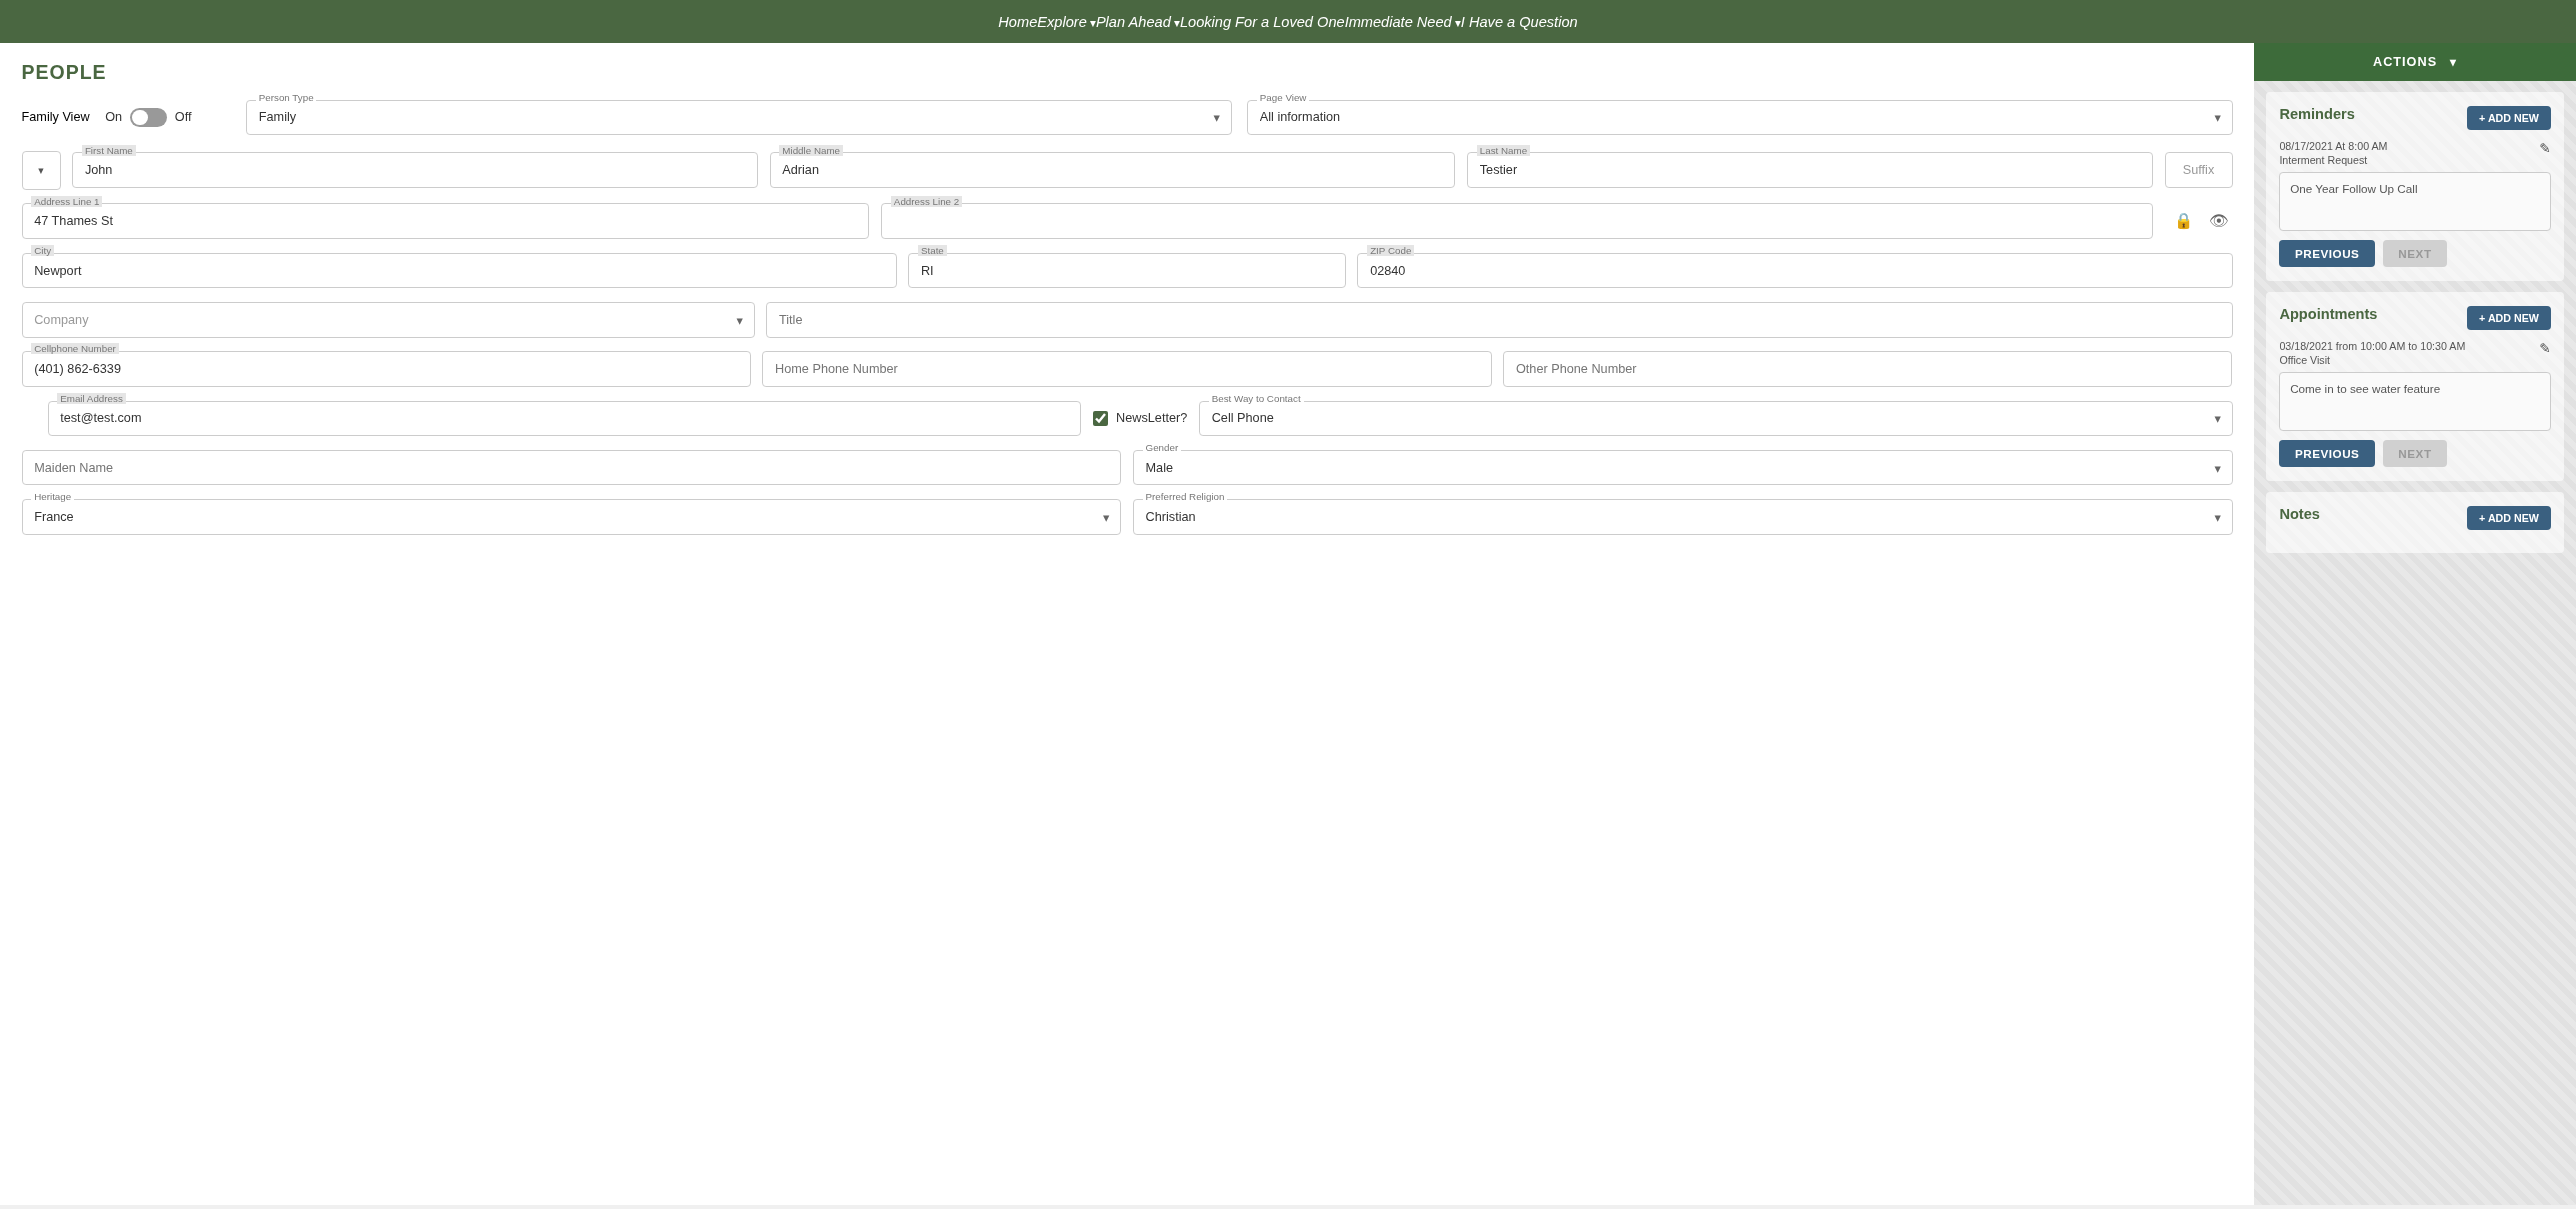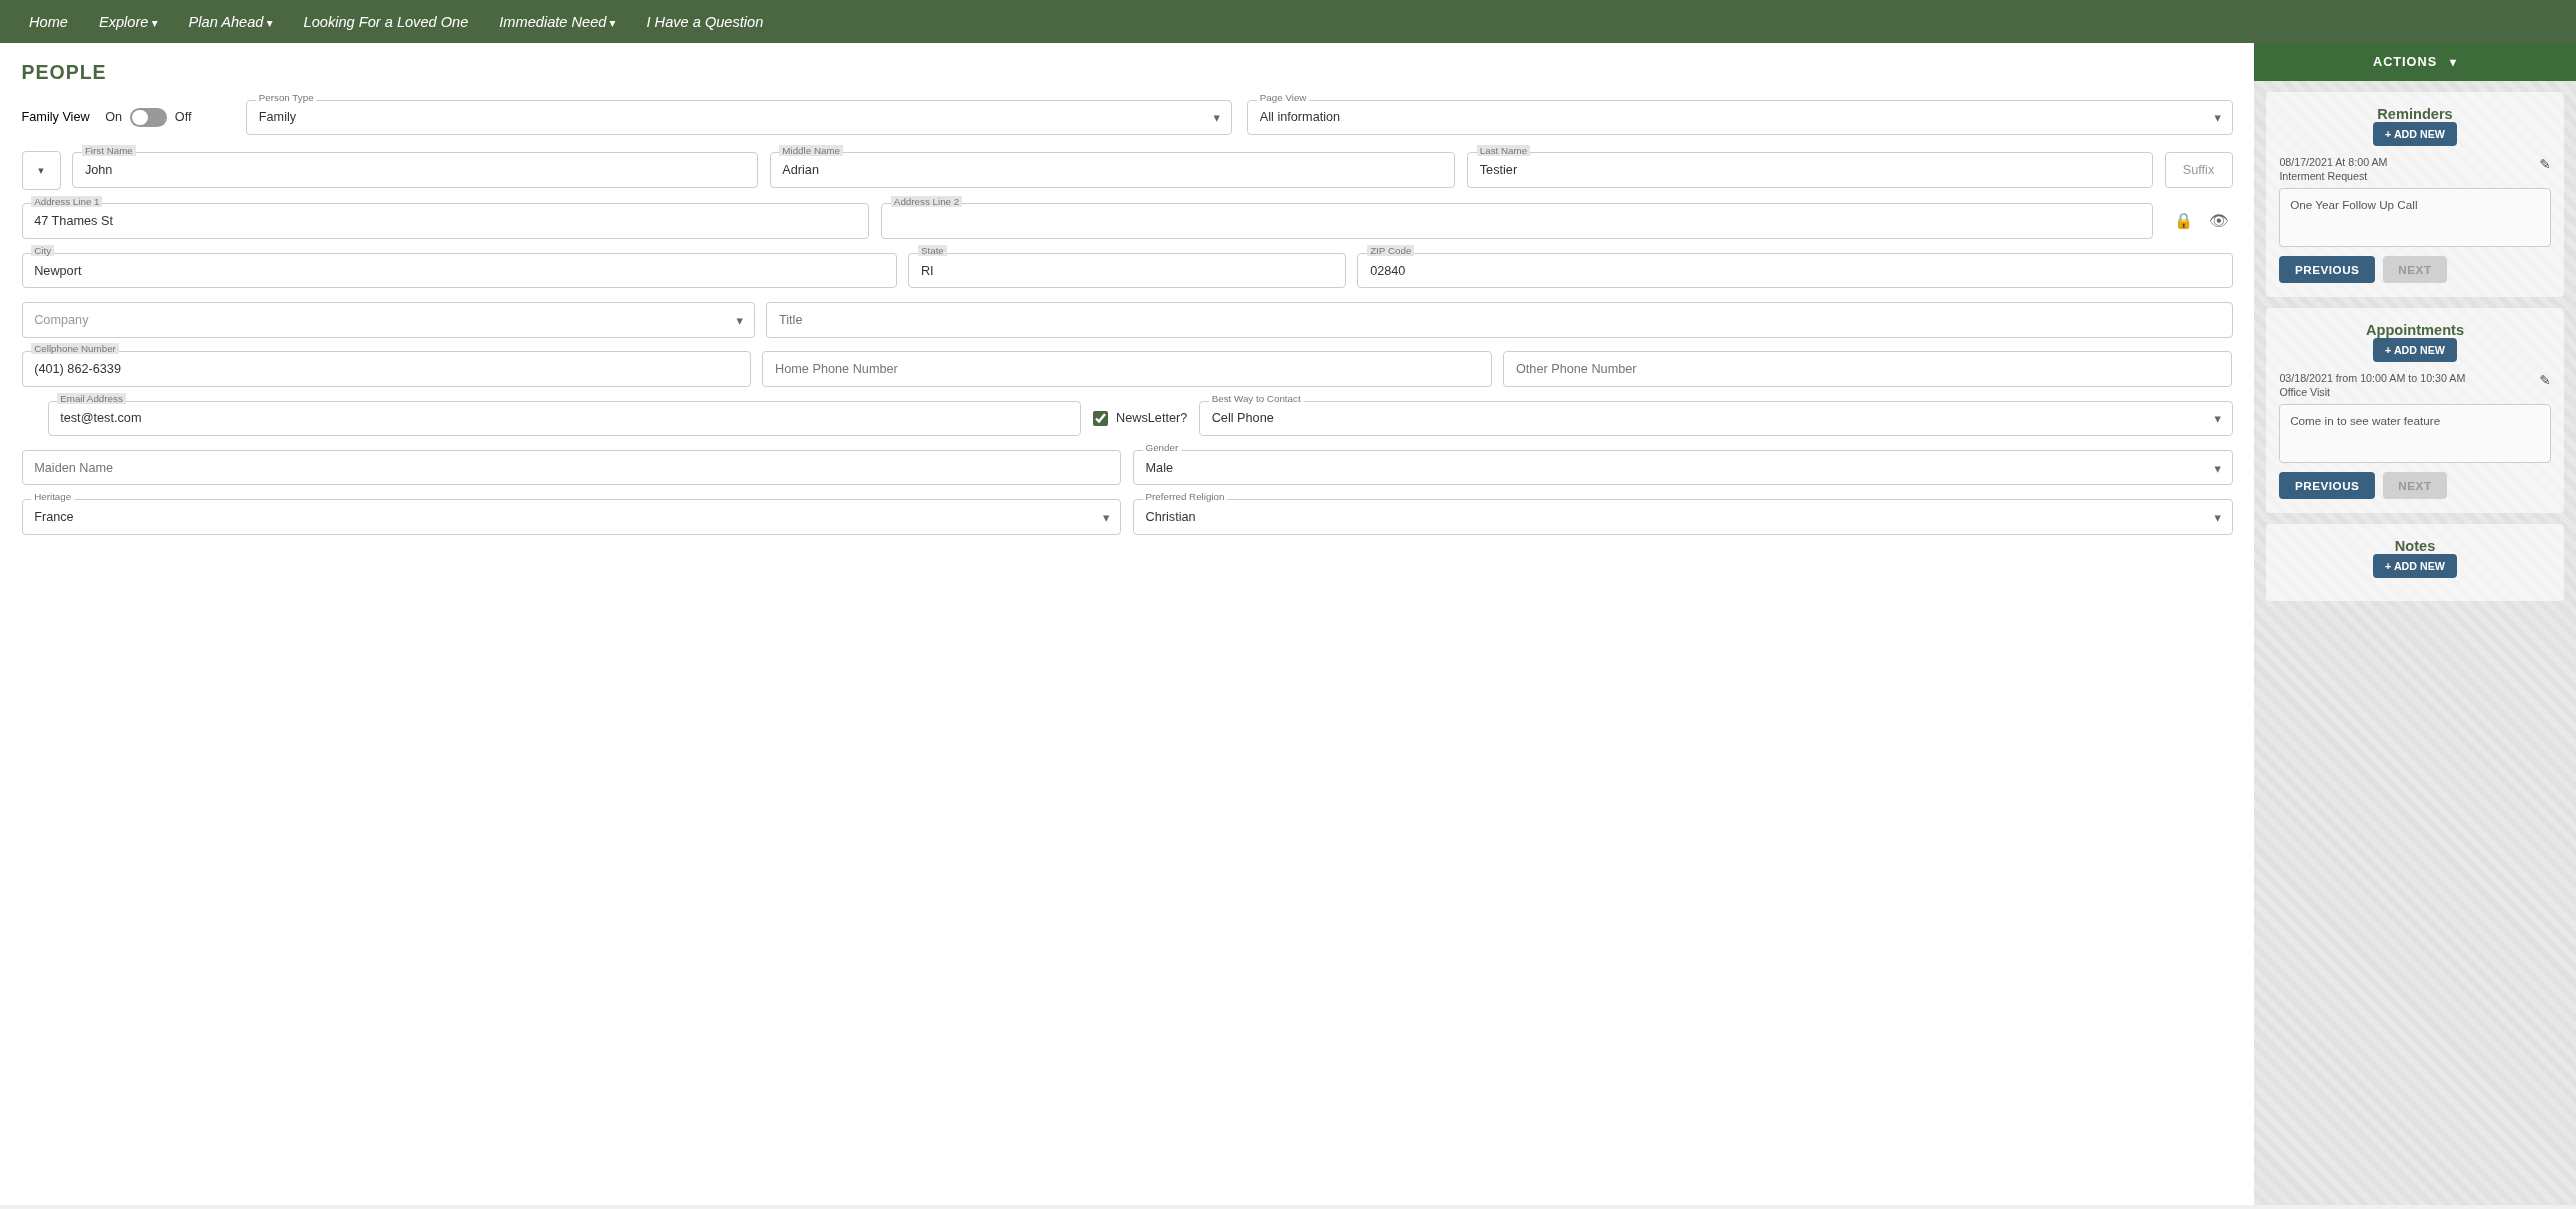--- a/index.html
+++ b/index.html
@@ -4,22 +4,21 @@
   <style>
     * { box-sizing: border-box; margin: 0; padding: 0; }
     body { font-family: 'Segoe UI', Arial, sans-serif; background: #f0f0f0; font-size: 12.7px; }
 
     
     .top-nav {
       background: #4a6741;
       padding: 13.7px 29px;
       display: flex;
       align-items: center;
-      gap: 31px;
-      justify-content: flex-start;
+      justify-content: center;
     }
     .top-nav a {
       color: #fff;
       text-decoration: none;
       font-size: 14.6px;
       font-style: italic;
       font-weight: 400;
     }
     .top-nav a.has-arrow::after {
       content: ' ▾';
@@ -252,24 +251,22 @@
 
     .sidebar-section {
       background: rgba(255,255,255,0.6);
       margin: 11.7px 11.7px 0 11.7px;
       border-radius: 3.9px;
       padding: 13.7px;
     }
 
     .sidebar-section-header {
       display: flex;
-      align-items: center;
       justify-content: space-between;
       margin-bottom: 9.8px;
-      flex-direction: column;
     }
     .sidebar-section-title {
       color: #4a6741;
       font-size: 14.6px;
       font-weight: 600;
     }
 
     .add-new-btn {
       background: #3a6080;
       color: #fff;

